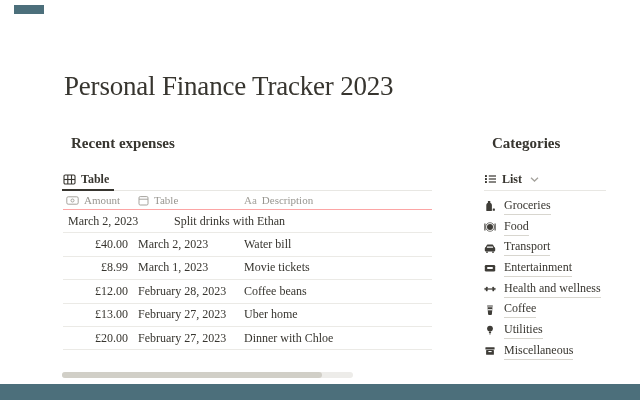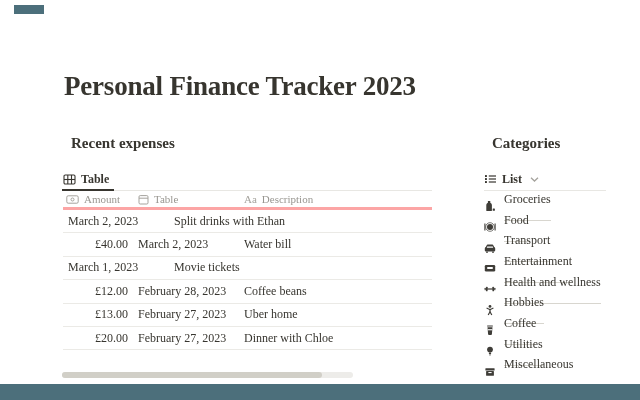--- a/index.html
+++ b/index.html
@@ -6,38 +6,38 @@
   html,body { background:#ffffff; }
   .stage{
     position:relative; width:640px; height:400px; background:#ffffff;
     overflow:hidden; font-family:"Liberation Serif","DejaVu Serif",serif;
     color:#37352f;
   }
   .top-badge{ position:absolute; left:14px; top:5px; width:30px; height:9px; background:#4c6f7b; }
   .bottom-bar{ position:absolute; left:0; top:384px; width:640px; height:16px; background:#4c6f7b; }
 
   .page-title{
-    position:absolute; left:64px; top:71px; font-size:27px; font-weight:700;
+    position:absolute; left:64px; top:71px; font-size:27px; font-weight:400;
     letter-spacing:-0.2px; color:#37352f; white-space:nowrap;text-align:right;
   }
 
   
   .expenses{ position:absolute; left:63px; top:135px; width:369px; }
   .section-heading{ font-size:15px; font-weight:700; color:#37352f;margin-left:8px; }
 
   .tabbar{ position:relative; margin-top:16px; height:23px; display:flex; align-items:center;
            border-bottom:1px solid #e8e7e3; }
   .tab{ display:flex; align-items:center; gap:5px; height:100%; position:relative; cursor:pointer; }
   .tab .tab-label{ font-size:12px; font-weight:700; color:#37352f; }
   .tab.active .active-underline{
     position:absolute; left:-1px; bottom:-1px; width:52px; height:2px; background:#37352f;
   }
   .chev{ margin-left:3px; }
 
-  .thead{ display:flex; align-items:center; height:19px; border-bottom:3px solid #fca5a5; }
+  .thead{ display:flex; align-items:center; height:19px; border-bottom:1px solid #fca5a5; }
   .th{ display:flex; align-items:center; gap:5px; font-size:11px; color:#989690; cursor:pointer; }
   .th svg{ flex:0 0 auto; }
   .c-amount{ width:70px; }
   .c-date{ width:106px; padding-left:5px; }
   .c-desc{ flex:1; padding-left:5px; }
   .th.c-amount{ justify-content:flex-start; padding-left:3px; }
   .aa-glyph{ font-size:11px; color:#a5a39d; font-family:"Liberation Serif",serif; }
 
   .trow{ display:flex; align-items:center; height:23.4px; border-bottom:1px solid #ebeae6; cursor:pointer; }
   .td{ font-size:12px; color:#37352f; white-space:nowrap; overflow:hidden; }
@@ -48,21 +48,21 @@
     position:absolute; left:62px; top:372px; width:291px; height:6px;
     background:#edece9; border-radius:3px;
   }
   .hscroll .thumb{ width:260px; height:6px; background:#d1cfc7; border-radius:3px; }
 
   
   .categories{ position:absolute; left:484px; top:135px; width:122px; }
   .cat-list{ list-style:none; padding-top:5px; }
   .cat-item{ display:flex; align-items:center; gap:8px; height:20.7px; cursor:pointer; }
   .cat-item svg{ flex:0 0 auto; }
-  .cat-label{ font-size:12px; color:#37352f; border-bottom:1px solid #d8d6cf; padding-bottom:13px; white-space:nowrap;font-family:Liberation Serif, serif; }
+  .cat-label{ font-size:12px; color:#37352f; border-bottom:1px solid #d8d6cf; padding-bottom:1px; white-space:nowrap;font-family:Liberation Serif, serif; }
 
   svg{ display:block; }
 </style>
 </head>
 <body>
 
 <div class="stage">
 
   <div class="top-badge"></div>
 
@@ -120,20 +120,21 @@
     <div class="trow">
       <div class="td c-date">March 2, 2023</div>
       <div class="td c-desc"><span>Split drinks with Ethan</span></div>
     </div>
     <div class="trow">
       <div class="td c-amount">£40.00</div>
       <div class="td c-date">March 2, 2023</div>
       <div class="td c-desc"><span>Water bill</span></div>
     </div>
     <div class="trow">
+      <div class="td c-amount">£8.99</div>
       <div class="td c-date">March 1, 2023</div>
       <div class="td c-desc"><span>Movie tickets</span></div>
     </div>
     <div class="trow">
       <div class="td c-amount">£12.00</div>
       <div class="td c-date">February 28, 2023</div>
       <div class="td c-desc"><span>Coffee beans</span></div>
     </div>
     <div class="trow">
       <div class="td c-amount">£13.00</div>
@@ -227,31 +228,20 @@
               <rect x="2" y="3.7" width="1.6" height="4.6" rx="0.6"></rect>
               <rect x="8.4" y="3.7" width="1.6" height="4.6" rx="0.6"></rect>
               <rect x="0.6" y="4.7" width="1.2" height="2.6" rx="0.5"></rect>
               <rect x="10.2" y="4.7" width="1.2" height="2.6" rx="0.5"></rect>
             </svg>
         </span>
         <span class="cat-label">Health and wellness</span>
       </li>
       <li class="cat-item">
         <span>
-          <svg width="12" height="12" viewBox="0 0 12 12">
-              <circle cx="6" cy="2.4" r="1.4" fill="#3f3d38"></circle>
-              <path d="M2.6,4 L6,5.7 L9.4,4" fill="none" stroke="#3f3d38" stroke-width="1.2"></path>
-              <rect x="5.4" y="4.8" width="1.2" height="3.2" fill="#3f3d38"></rect>
-              <path d="M6,7.8 L4.2,11 M6,7.8 L7.8,11" fill="none" stroke="#3f3d38" stroke-width="1.2"></path>
-            </svg>
-        </span>
-        <span class="cat-label">Hobbies</span>
-      </li>
-      <li class="cat-item">
-        <span>
           <svg width="12" height="12" viewBox="0 0 12 12" fill="#3f3d38">
               <rect x="3.1" y="1.4" width="5.8" height="1.2" rx="0.4"></rect>
               <path d="M3.5,3.2 h5 l-0.6,7 a0.9,0.9 0 0 1 -0.9,0.8 h-2 a0.9,0.9 0 0 1 -0.9,-0.8 z"></path>
               <rect x="3.7" y="5.2" width="4.6" height="1.1" fill="#ffffff"></rect>
             </svg>
         </span>
         <span class="cat-label">Coffee</span>
       </li>
       <li class="cat-item">
         <span>

